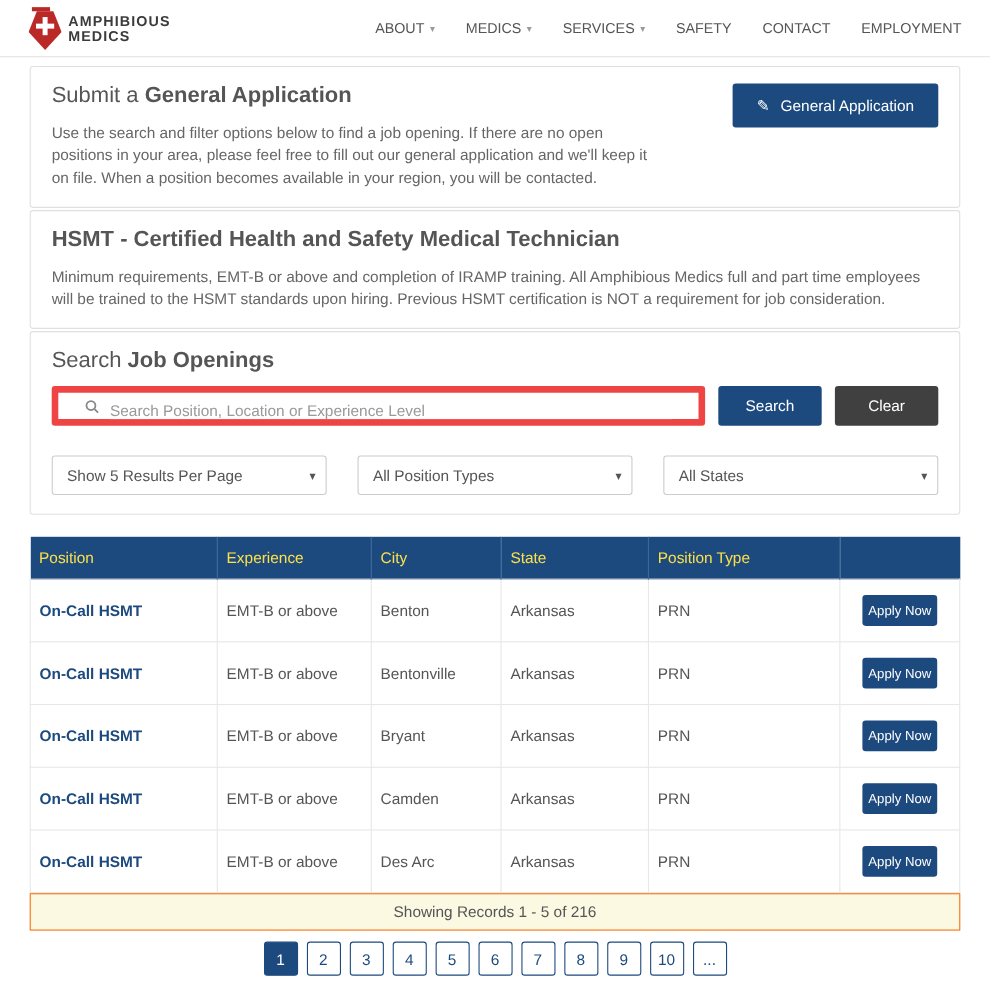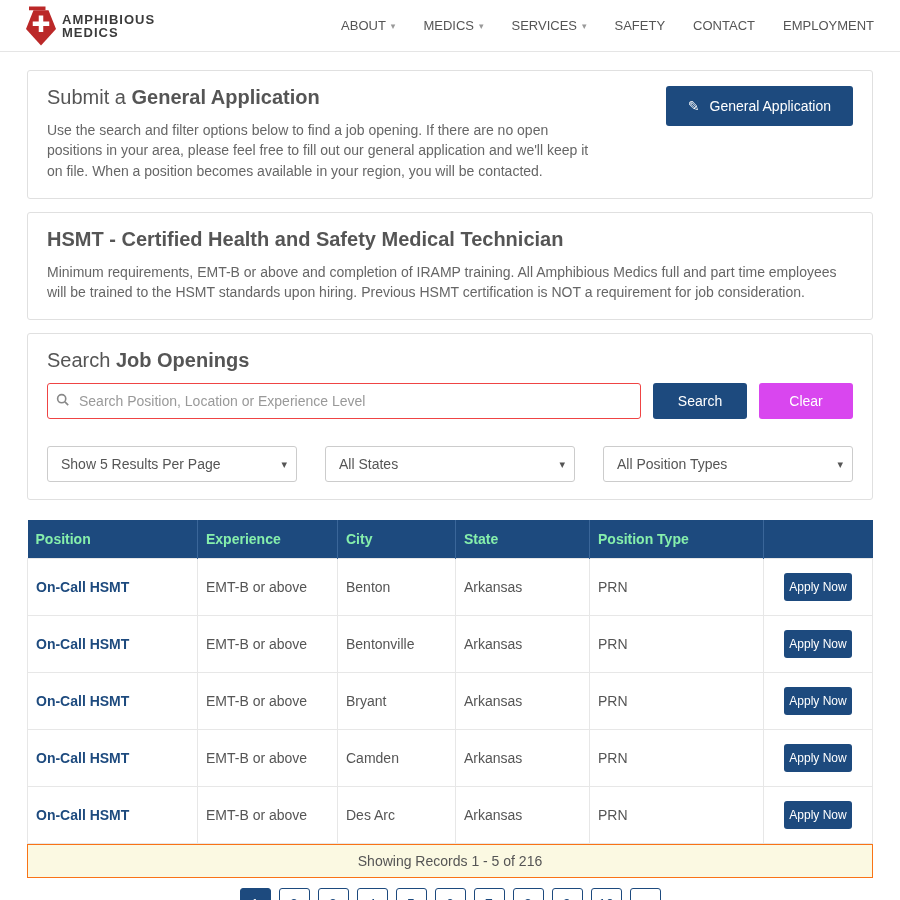--- a/index.html
+++ b/index.html
@@ -5,40 +5,40 @@
   * { box-sizing: border-box; margin: 0; padding: 0; }
   body { font-family: -apple-system, BlinkMacSystemFont, "Segoe UI", Arial, sans-serif; background: #fff; color: #444; width: 900px; }
   header { display: flex; align-items: center; justify-content: space-between; padding: 0 26px; border-bottom: 1px solid #e5e5e5; height: 52px; }
   .logo { display: flex; align-items: center; gap: 6px; }
   .logo svg { width: 30px; height: 42px; }
   .logo-text { font-weight: 700; font-size: 13px; letter-spacing: 1px; color: #3b3b3b; line-height: 1; }
   nav { display: flex; gap: 28px; font-size: 13px; color: #555; }
   nav .item { display: flex; align-items: center; gap: 5px; cursor: pointer; text-align: center; }
   .chev { font-size: 9px; color: #999; }
   .container { padding: 4px 27px 20px; }
-  .panel { border: 1px solid #e0e0e0; border-radius: 3px; padding: 15px 19px 17px; margin-top: 14px; }
-  .panel + .panel { margin-top: 13px; }
+  .panel { border: 1px solid #e0e0e0; border-radius: 3px; padding: 15px 19px 17px; margin-top: 4px; }
+  .panel + .panel { margin-top: 2px; }
   h2 { font-size: 20px; font-weight: 400; color: #555; margin-bottom: 11px; }
   h2 strong, h2 b { font-weight: 700; }
   .panel p { font-size: 14px; line-height: 1.45; color: #666; }
   .submit-row { display: flex; gap: 60px; align-items: flex-start; }
   .submit-row .txt { flex: 1; }
   .btn { border: 0; border-radius: 3px; cursor: pointer; font-size: 14px; color: #fff; display: inline-flex; align-items: center; justify-content: center; gap: 10px; }
   .btn-primary { background: #1d4a7e; padding: 12px 22px; }
   .btn-search { background: #1d4a7e; width: 94px; height: 36px; }
-  .btn-clear  { background: #d946ef; width: 94px; height: 36px; }
+  .btn-clear  { background: #404040; width: 94px; height: 36px; }
   .search-row { display: flex; gap: 12px; margin-bottom: 27px; }
-  .search-box { flex: 1; display: flex; align-items: center; border: 1px solid #ef4444; border-radius: 3px; height: 36px; padding: 0 8px; gap: 10px; color: #888; }
+  .search-box { flex: 1; display: flex; align-items: flex-end; border: 6px solid #ef4444; border-radius: 3px; height: 36px; padding: 0 24px; gap: 10px; color: #888; }
   .search-box input { border: 0; outline: 0; flex: 1; font-size: 14px; color: #555; }
   .search-box input::placeholder { color: #999; }
   .filters { display: flex; gap: 28px; }
   .select { flex: 1; border: 1px solid #ccc; border-radius: 3px; height: 36px; display: flex; align-items: center; padding: 0 13px; font-size: 14px; color: #555; position: relative; cursor: pointer; }
   .select::after { content: "▾"; position: absolute; right: 9px; font-size: 11px; color: #555; }
   table { width: 100%; border-collapse: collapse; margin-top: 20px; font-size: 14px; }
-  thead th { background: #1d4a7e; color: #86efac; text-align: left; padding: 11px 8px; font-weight: 700; border-right: 1px solid #3a6699; }
+  thead th { background: #1d4a7e; color: #fde047; text-align: left; padding: 11px 8px; font-weight: 400; border-right: 1px solid #3a6699; }
   thead th:last-child { border-right: 0; }
   tbody td { padding: 14px 8px; border: 1px solid #e7e7e7; color: #555; }
   tbody td.position a { color: #1d4a7e; font-weight: 700; text-decoration: none; }
   .apply-cell { text-align: center; }
   .apply-btn { background: #1d4a7e; color: #fff; border: 0; border-radius: 3px; padding: 7px 5px; font-size: 12px; cursor: pointer; }
   .records-bar { background: #fbf9e2; border: 1px solid #f97316; text-align: center; padding: 8px 0; font-size: 14px; color: #555; }
   .pager { display: flex; justify-content: center; gap: 8px; margin-top: 10px; }
   .pager .pg { width: 31px; height: 31px; display: flex; align-items: center; justify-content: center; border: 1px solid #1d4a7e; border-radius: 3px; color: #1d4a7e; font-size: 14px; cursor: pointer; }
   .pager .pg.active { background: #1d4a7e; color: #fff; }
 </style>
@@ -113,22 +113,22 @@
               <line x1="11" y1="11" x2="15" y2="15" stroke="#888" stroke-width="2"></line>
             </svg>
         </span>
         <input placeholder="Search Position, Location or Experience Level" style="">
       </div>
       <button class="btn btn-search">Search</button>
       <button class="btn btn-clear">Clear</button>
     </div>
     <div class="filters">
       <div class="select">Show 5 Results Per Page</div>
+      <div class="select">All Position Types</div>
       <div class="select">All States</div>
-      <div class="select">All Position Types</div>
     </div>
   </section>
 
   <table>
     <thead>
       <tr>
         <th style="width:170px">Position</th>
         <th style="width:140px">Experience</th>
         <th style="width:118px">City</th>
         <th style="width:134px">State</th>

